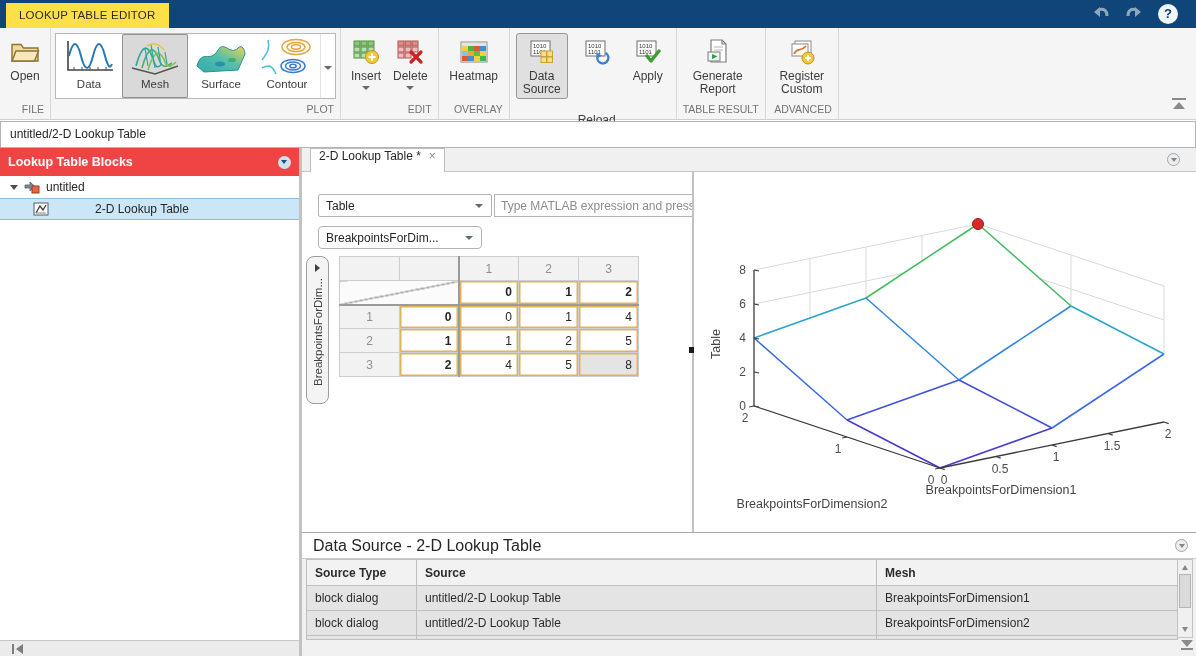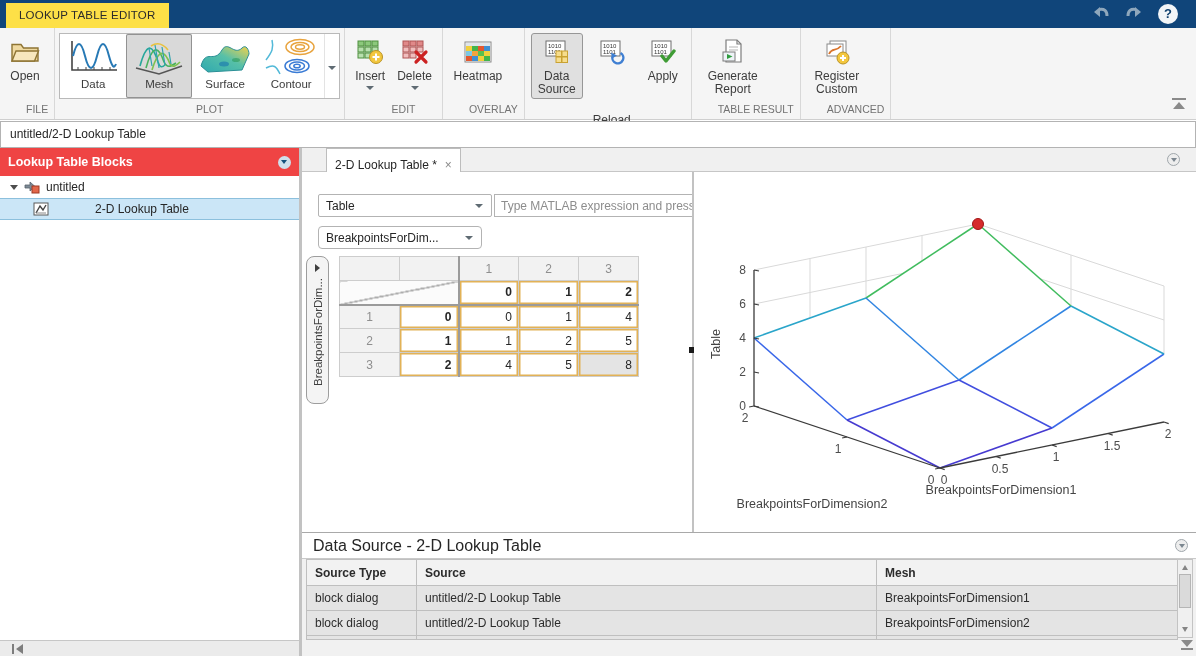--- a/index.html
+++ b/index.html
@@ -12,21 +12,21 @@
     font-size:11.5px; line-height:25px; padding:0 13px; letter-spacing:.2px; }
   .qa-icons { position:absolute; top:4px; height:20px; }
   #help-circle { position:absolute; left:1158px; top:4px; width:20px; height:20px; border-radius:50%;
     background:#f2f5f8; color:#0f406e; font-weight:bold; font-size:13px; text-align:center; line-height:20px; }
 
   
   #ribbon { position:absolute; left:0; top:28px; width:1196px; height:92px; background:#f5f5f5;
     border-bottom:1px solid #cfcfcf; display:flex; }
   .rgroup { display:flex; flex-direction:column; border-right:1px solid #d8d8d8; }
   .rgroup-body { flex:1; display:flex; align-items:flex-start; padding:5px 4px 0 4px; }
-  .rgroup-label { text-align:center; font-size:10.5px; color:#737373; padding:0 6px 4px 6px; white-space:nowrap;margin-left:20px; }
+  .rgroup-label { text-align:right; font-size:10.5px; color:#737373; padding:0 6px 4px 6px; white-space:nowrap; }
   .rbtn { display:flex; flex-direction:column; align-items:center; margin:0 2px; padding:2px 3px;
     border:1px solid transparent; border-radius:3px; }
   .rbtn .ricon { height:32px; display:flex; align-items:center; justify-content:center; }
   .rbtn .rlabel { font-size:12px; color:#3c3c3c; text-align:center; line-height:13px; margin-top:2px; white-space:pre-line; }
   .rbtn.sel { background:#e0e0e0; border-color:#979797; }
   .drop-caret { width:0; height:0; border-left:4px solid transparent; border-right:4px solid transparent;
     border-top:4px solid #5f6b73; margin-top:3px; }
 
   
   #gallery { display:flex; border:1px solid #b9b9b9; background:#fff; height:66px; margin-top:1px; }
@@ -60,22 +60,22 @@
   #left-bottom-bar { position:absolute; left:0; top:640px; width:300px; height:16px; background:#ebebeb; border-top:1px solid #c6c6c6; border-right:1px solid #c2c2c2; display:flex; align-items:center; }
 
   
   .vsplit { position:absolute; width:2px; background:#c2c2c2; }
   .grip { position:absolute; width:3px; height:14px;
     background:repeating-linear-gradient(to bottom,#9d9d9d 0 1px,transparent 1px 4px); }
   #drag-square { position:absolute; left:689px; top:347px; width:6px; height:6px; background:#1a1a1a; }
 
   
   #doc-tab-row { position:absolute; left:302px; top:148px; width:894px; height:24px; background:#f0f0f0; border-bottom:1px solid #c6c6c6; }
-  .doc-tab { position:absolute; left:24px; top:0; height:24px; background:#fff; border:1px solid #bdbdbd; border-bottom:none;
-    font-size:12px; color:#262626; display:flex; align-items:flex-end; padding:0 8px; }
+  .doc-tab { position:absolute; left:8px; top:0; height:24px; background:#fff; border:1px solid #bdbdbd; border-bottom:none;
+    font-size:12px; color:#262626; display:flex; align-items:flex-start; padding:0 8px; }
   .doc-tab .close-x { margin-left:8px; color:#8a8a8a; font-size:12px; }
   #doc-row-collapse { position:absolute; right:8px; top:5px; }
 
   
   .subtab-row { position:absolute; height:22px; background:#ebebeb; border-bottom:1px solid #c6c6c6; }
   .subtab { position:absolute; left:6px; top:0; height:22px; background:#fff; border:1px solid #bdbdbd; border-bottom:1px solid #fff;
     font-size:12px; color:#262626; display:flex; align-items:center; padding:0 14px; }
 
   
   #center-panel { position:absolute; left:302px; top:172px; width:390px; height:360px; background:#fff; overflow:hidden; }

